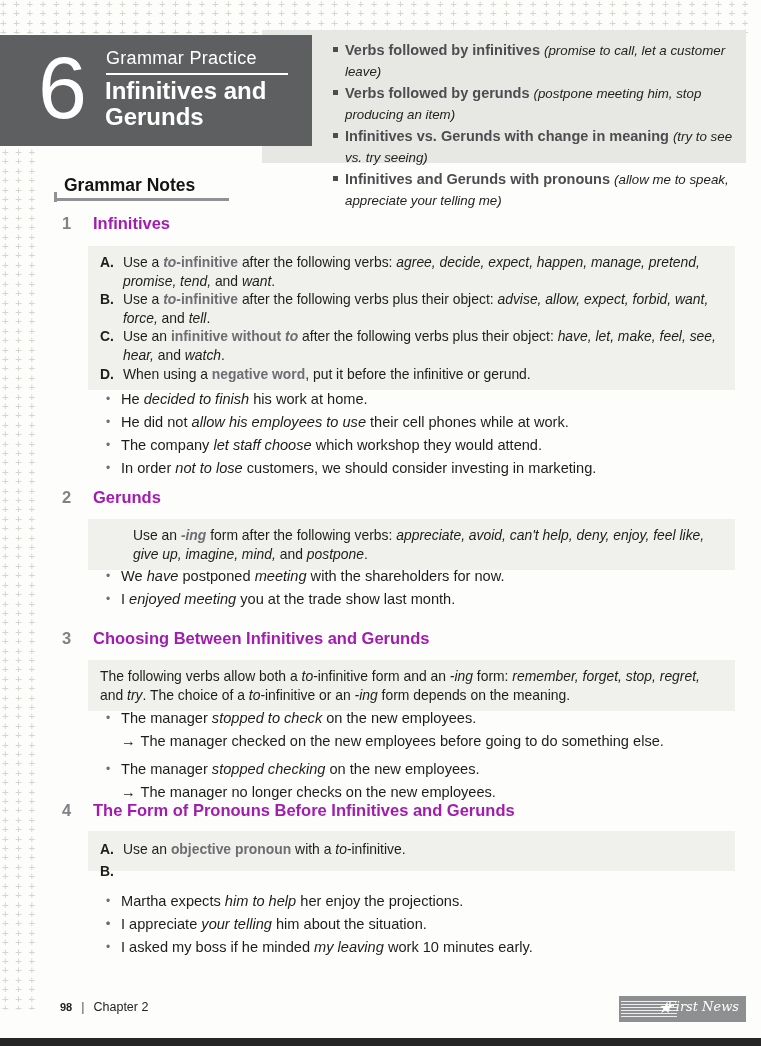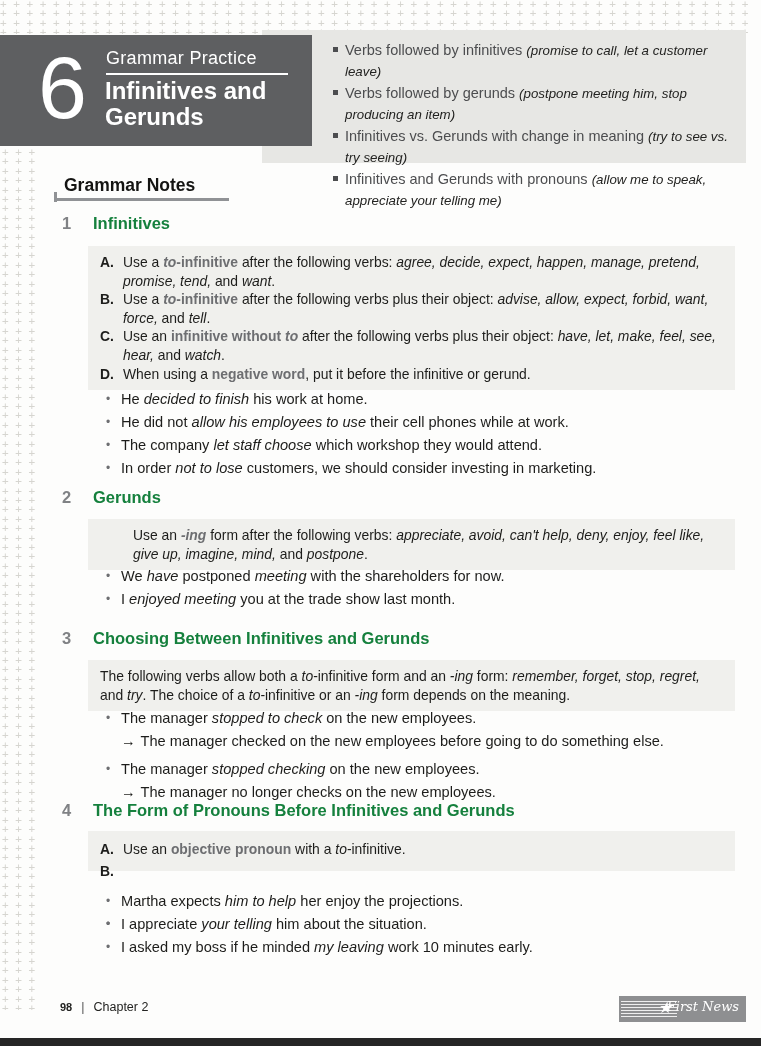--- a/index.html
+++ b/index.html
@@ -9,39 +9,39 @@
         font-family:"DejaVu Sans Mono",monospace;font-size:11px;line-height:9.4px;
         color:var(--pattern,#d6d5d0);user-select:none;}
   .pattern-top{left:0;top:0;width:761px;height:34px;}
   .pattern-left{left:2px;top:148px;width:50px;height:862px;}
 
   
   .toc-box{position:absolute;left:262px;top:30px;width:484px;height:133px;background:var(--topics_bg,#e7e7e4);box-sizing:border-box;}
   .toc-list{list-style:none;margin:0;padding:10px 8px 0 83px;}
   .toc-item{position:relative;margin-bottom:1px;line-height:21px;font-size:13.5px;}
   .sq{position:absolute;left:-12px;top:7px;width:5px;height:5px;background:#4c4d4f;}
-  .toc-label{font-weight:normal;color:#4c4d4f;font-size:14.5px;}
+  .toc-label{font-weight:bold;color:#4c4d4f;font-size:14.5px;}
   .toc-paren{font-style:italic;color:#232321;font-size:13.3px;}
 
   
   .header-box{position:absolute;left:0;top:35px;width:312px;height:111px;background:var(--header_box,#5e5f61);color:#fff;}
   .chapter-number{position:absolute;left:38px;top:-6px;font-size:88px;font-weight:400;line-height:118px;}
   .kicker{position:absolute;left:106px;top:13px;font-size:18px;letter-spacing:.3px;}
   .kicker-rule{position:absolute;left:106px;top:38px;width:182px;height:1.5px;background:#fff;}
   .chapter-title{position:absolute;left:105px;top:43px;font-size:24px;font-weight:bold;line-height:26px;}
 
   
   .notes-heading-wrap{position:absolute;left:57px;top:175px;}
   .notes-heading{display:inline-block;font-size:17.5px;font-weight:bold;color:#141412;
         border-bottom:3.5px solid #909295;padding:0 34px 2px 7px;position:relative;}
   .notes-heading::before{content:"";position:absolute;left:-3.5px;bottom:-3.5px;width:3.5px;height:10px;background:#909295;}
 
   .section-header{position:absolute;left:62px;font-size:16.5px;font-weight:bold;}
   .sec-num{color:var(--secnum,#808285);display:inline-block;width:31px;}
-  .sec-title{color:#15803d;}
+  .sec-title{color:#a21caf;}
 
   .rule-box{position:absolute;left:88px;width:647px;background:var(--rule_box_bg,#f0f0ed);
         box-sizing:border-box;padding:7px 12px;font-size:13.9px;line-height:18.6px;}
   .rule{position:relative;padding-left:23px;}
   .rule-plain{padding-left:0;}
   .rule-label{position:absolute;left:0;top:0;font-weight:bold;}
 
   .examples{position:absolute;left:106px;width:630px;font-size:14.6px;}
   .example{position:relative;padding-left:15px;line-height:19px;margin-bottom:4px;}
   .dot{position:absolute;left:0;top:0;color:#6d6e71;font-size:12px;}

